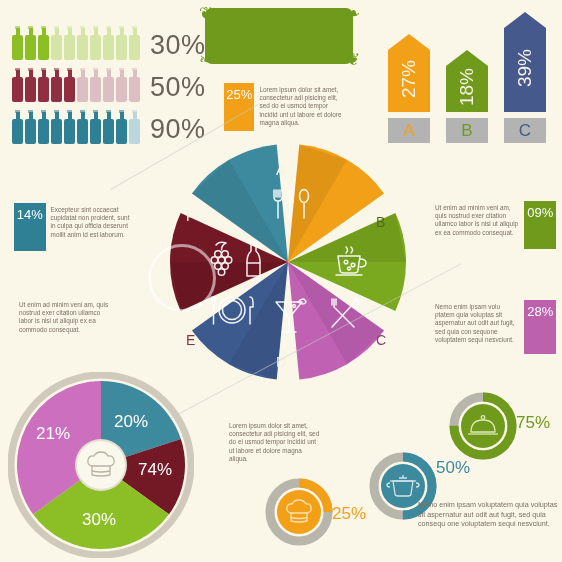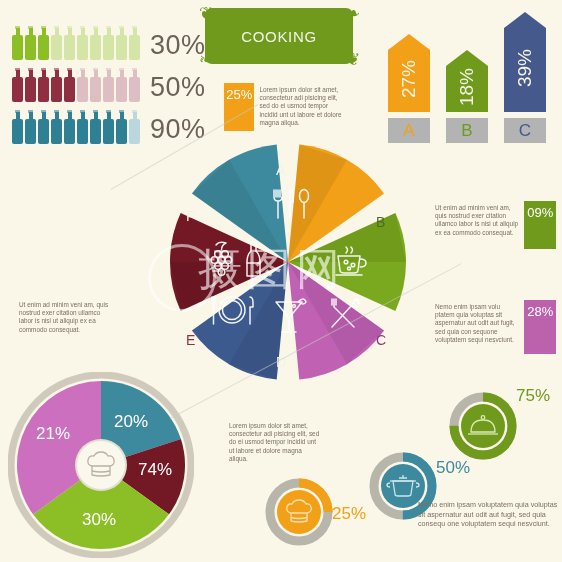--- a/index.html
+++ b/index.html
@@ -224,21 +224,20 @@
         <div class="bottle" style="background: transparent;">
           <div style="position:absolute;left:3.5px;top:2px;width:4px;height:8px;background:#bcd6dd;"></div>
           <div style="position:absolute;left:3px;top:0px;width:5px;height:3px;background:#bcd6dd;opacity:.55;"></div>
           <div style="position:absolute;left:0;top:9px;width:11px;height:25px;border-radius:2px;background:#bcd6dd;"></div>
         </div>
       </div>
       <div class="pct-big" style="left: 150px; top: 114px;">90%</div>
     </div>
 
   <div class="banner">
-    <span>COOKING</span>
   </div>
   <div class="flourish" style="left:199px;top:6px;">❦</div>
   <div class="flourish" style="left:346px;top:6px;">❧</div>
   <div class="flourish" style="left:199px;top:52px;">❧</div>
   <div class="flourish" style="left:346px;top:52px;">❦</div>
 
   <div id="arrows">
       <div class="arrow" style="left: 388px; top: 34px; width: 42px; height: 78px;">
         <div class="head" style="border-bottom:16px solid #f2a018;"></div>
         <div class="shaft" style="height:62px;background:#f2a018;"></div>
@@ -257,20 +256,24 @@
         <div class="val" style="top:44.5px;">39%</div>
       </div>
       <div class="abclabel" style="left: 504px; top: 118px; background: rgb(179, 179, 179); color: rgb(70, 89, 140);">C</div>
     </div>
 
   <div class="txtblock" style="left:224px;top:83px;width:122px;height:48px;">
     <div class="chip" style="background:#f2a018;">25%</div>
     <div class="para">Lorem ipsum dolor sit amet, consectetur adi pisicing elit, sed do ei usmod tempor incidid unt ut labore et dolore magna aliqua.</div>
   </div>
 
+  <div class="txtblock" style="left:14px;top:203px;width:126px;height:48px;">
+    <div class="chip" style="background:#2f7f95;">14%</div>
+    <div class="para">Excepteur sint occaecat cupidatat non proident, sunt in culpa qui officia deserunt mollit anim id est laborum.</div>
+  </div>
 
   <div class="txtblock" style="left:14px;top:298px;width:126px;height:48px;">
     <div class="para">Ut enim ad minim veni am, quis nostrud exer citation ullamco labor is nisi ut aliquip ex ea commodo consequat.</div>
   </div>
 
   <div class="txtblock rev" style="left:430px;top:201px;width:126px;height:48px;">
     <div class="para">Ut enim ad minim veni am, quis nostrud exer citation ullamco labor is nisi ut aliquip ex ea commodo consequat.</div>
     <div class="chip" style="background:#6f9a1c;">09%</div>
   </div>
 
@@ -390,21 +393,21 @@
       <circle cx="34" cy="34" r="29" fill="none" stroke="#b8b5ab" stroke-width="9"></circle>
       <circle cx="34" cy="34" r="29" fill="none" stroke="#6f9a1c" stroke-width="9" stroke-dasharray="136.7 45.6" transform="rotate(-90 34 34)"></circle>
       <circle cx="34" cy="34" r="22" fill="#6f9a1c"></circle>
       <g fill="none" stroke="#d9e8b5" stroke-width="1.3" stroke-linejoin="round">
         <path d="M22 40 Q22 28 34 28 Q46 28 46 40 Z"></path>
         <path d="M19 42 L49 42"></path>
         <circle cx="34" cy="25.5" r="1.8"></circle>
       </g>
     </svg>
   </div>
-  <div class="circlabel" style="left:516px;top:386px;color:#6f9a1c;">75%</div>
+  <div class="circlabel" style="left:516px;top:413px;color:#6f9a1c;">75%</div>
 
   <div class="circ" style="left:369px;top:452px;width:68px;height:68px;">
     <svg width="68" height="68" viewBox="0 0 68 68">
       <circle cx="34" cy="34" r="29" fill="none" stroke="#b8b5ab" stroke-width="9"></circle>
       <circle cx="34" cy="34" r="29" fill="none" stroke="#3d8a9e" stroke-width="9" stroke-dasharray="91.1 91.2" transform="rotate(-90 34 34)"></circle>
       <circle cx="34" cy="34" r="22" fill="#3d8a9e"></circle>
       <g fill="none" stroke="#cfe3e8" stroke-width="1.3" stroke-linejoin="round">
         <path d="M24 29 L44 29 L42 42 Q42 44 39 44 L29 44 Q26 44 26 42 Z"></path>
         <path d="M21 29 L47 29"></path>
         <path d="M21 31 Q18 31 18 33 Q18 35 21 35 M47 31 Q50 31 50 33 Q50 35 47 35"></path>
@@ -427,16 +430,15 @@
     </svg>
   </div>
   <div class="circlabel" style="left:332px;top:504px;color:#f2a018;">25%</div>
 
   <div class="btmpara" style="left:418px;top:500px;">Nemo enim ipsam voluptatem quia voluptas sit aspernatur aut odit aut fugit, sed quia consequ one voluptatem sequi nesvciunt.</div>
 
   <div class="wm">
     <div class="diag" style="left:258px;top:104px;width:170px;transform:rotate(150deg);"></div>
     <div class="diag" style="left:170px;top:418px;width:330px;transform:rotate(-28deg);"></div>
     <div class="ring"></div>
-    <div class="cn">摄图网</div>
   </div>
 
 </div>
 
 </body></html>

